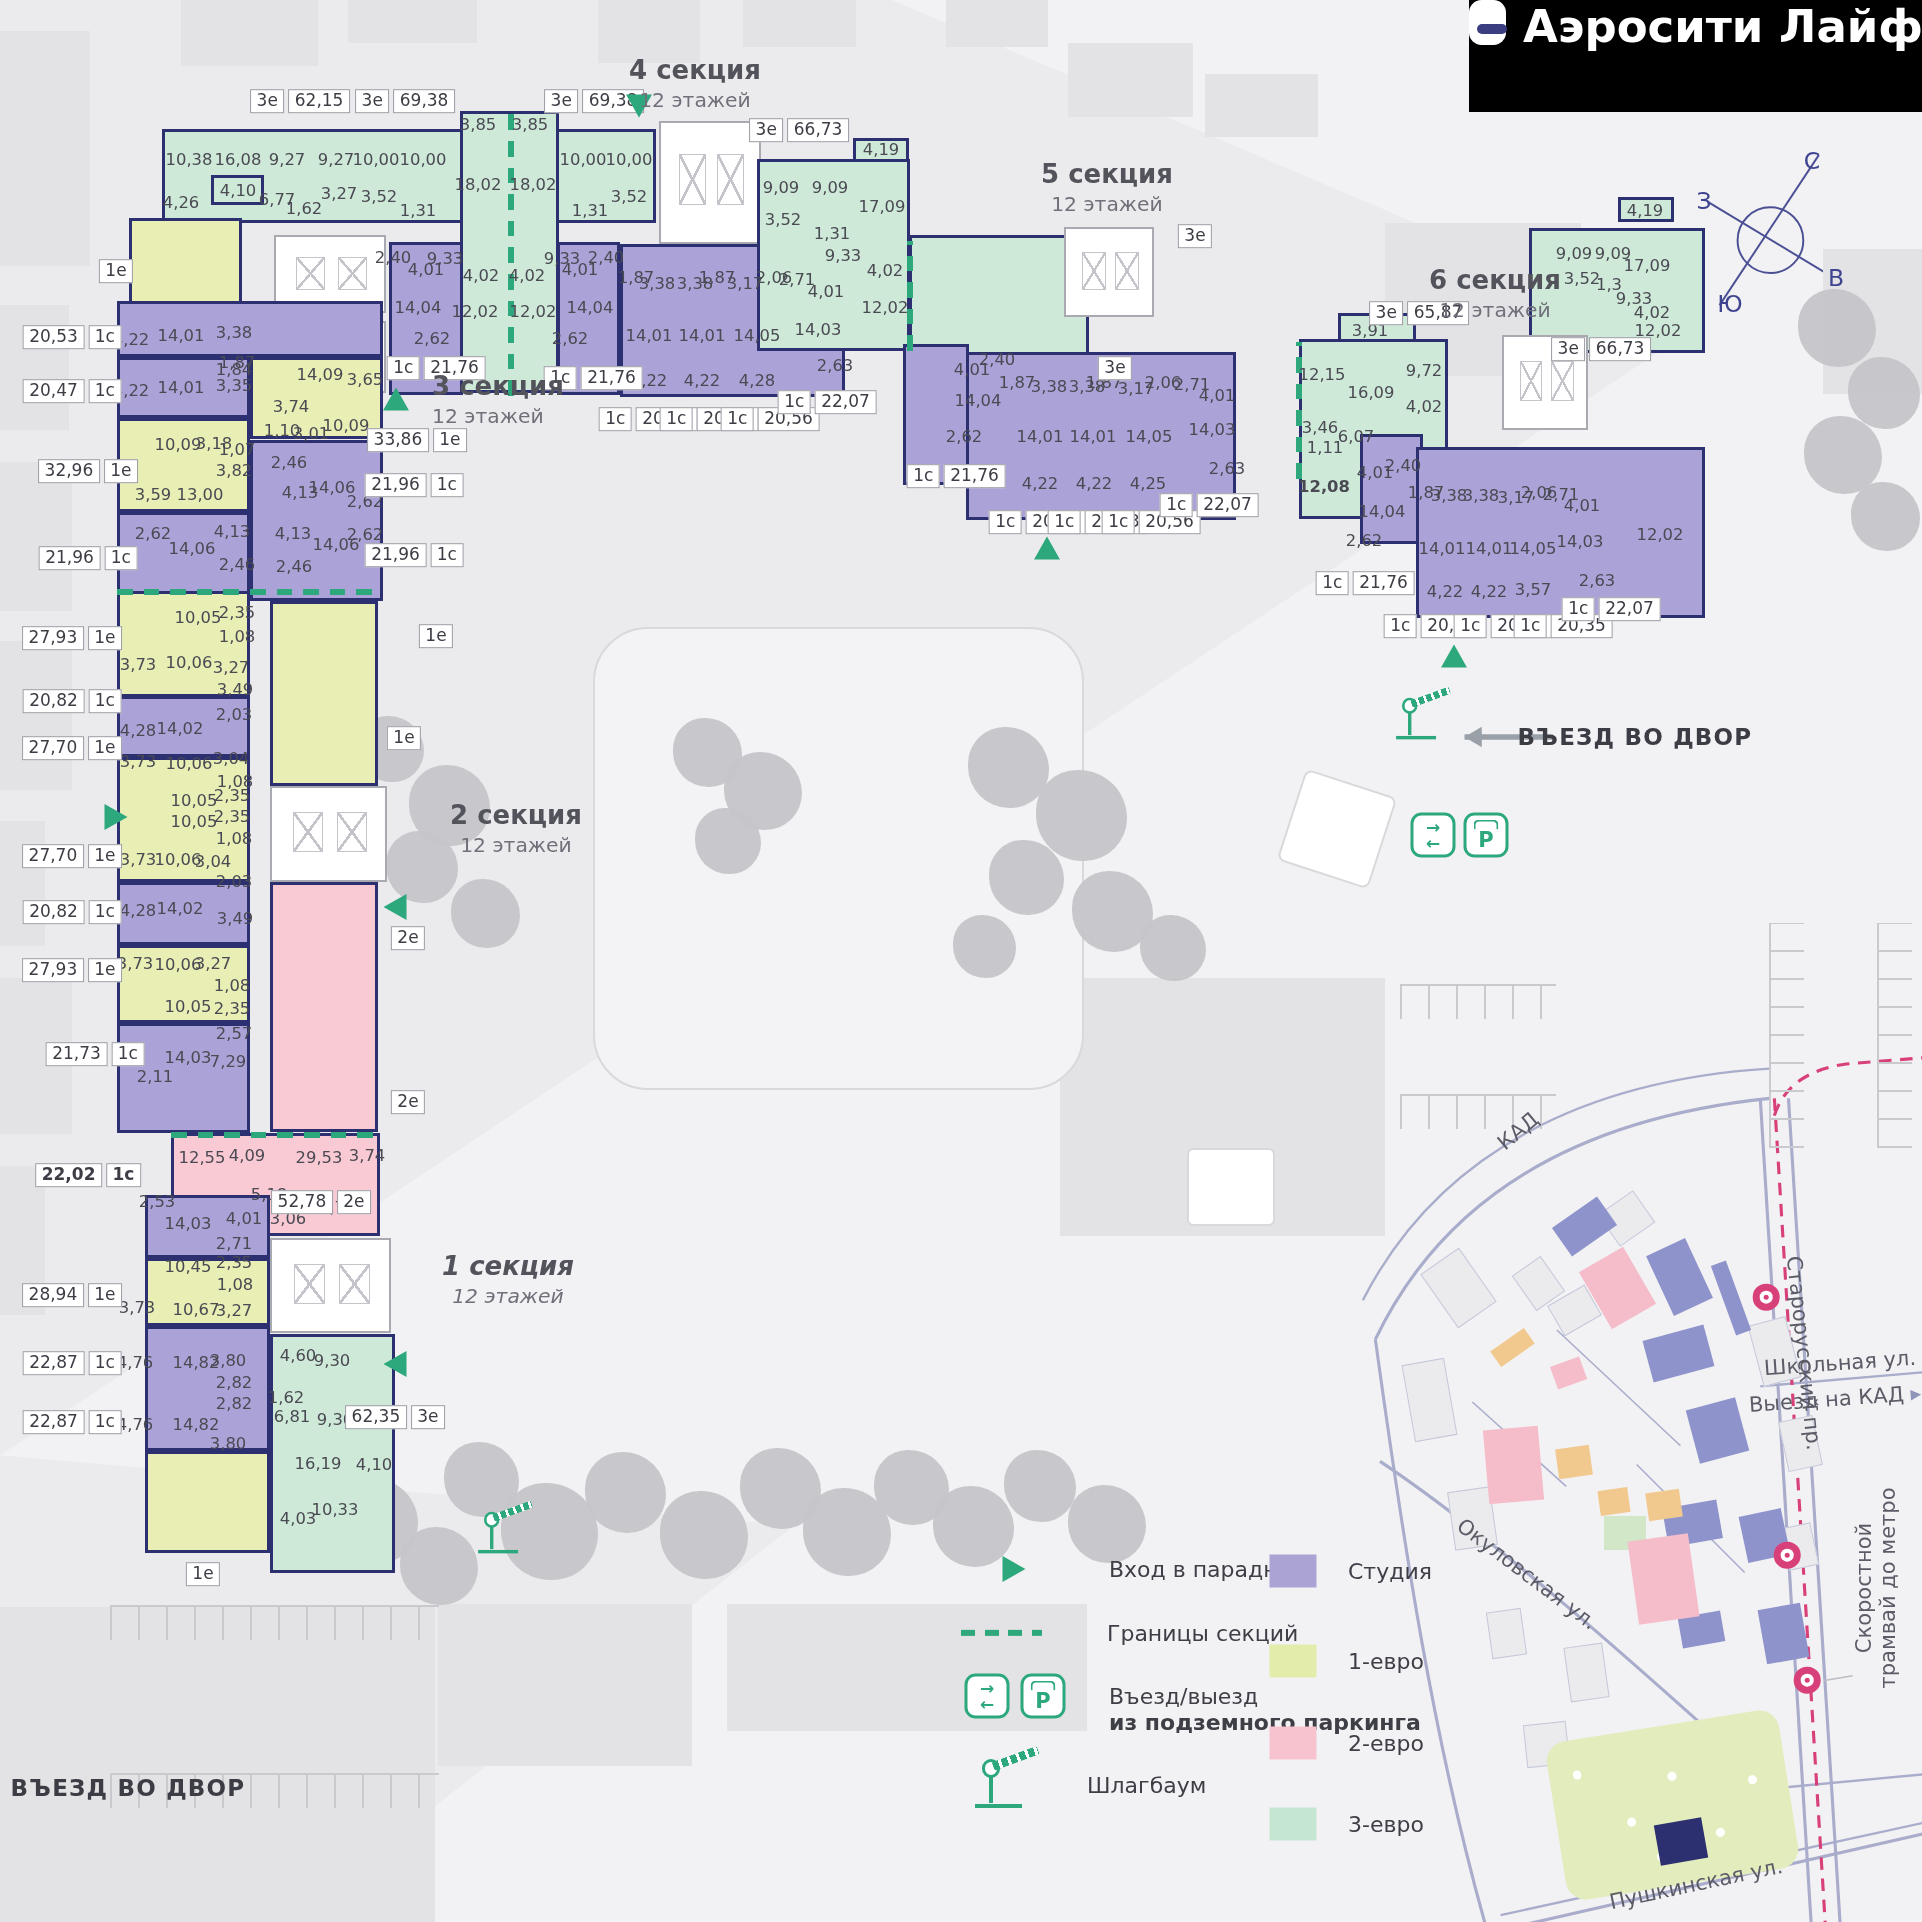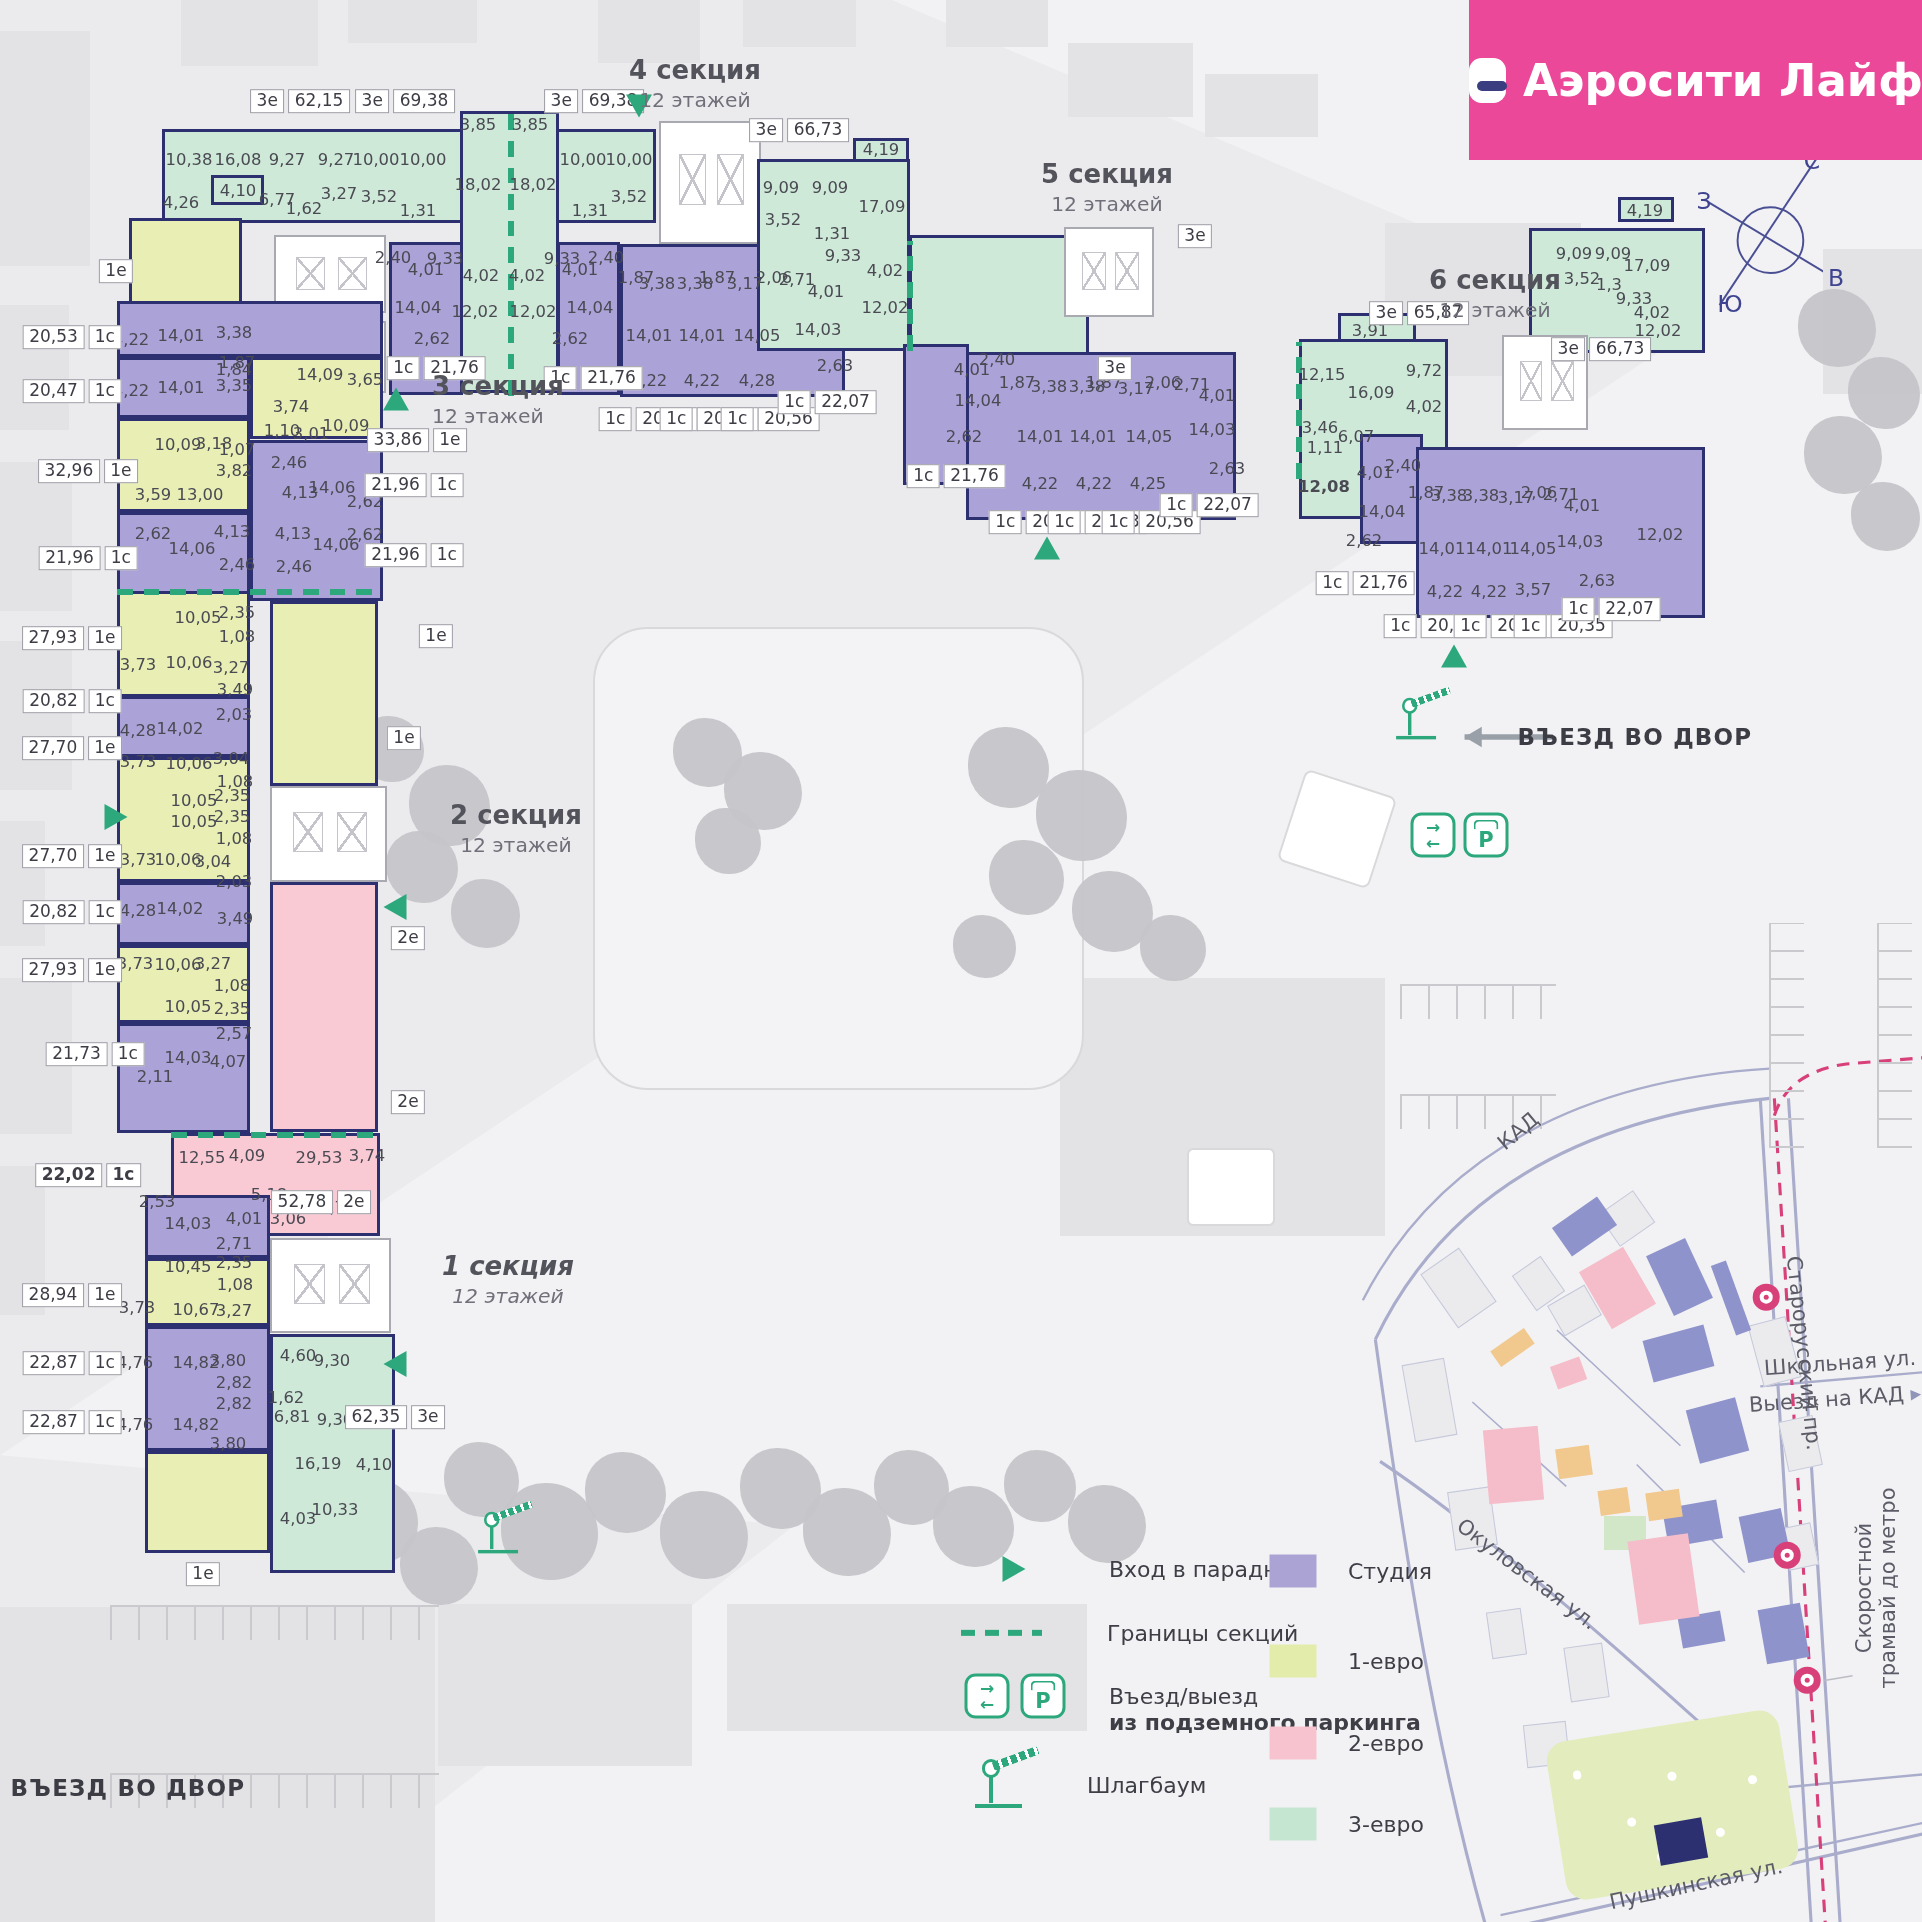--- a/index.html
+++ b/index.html
@@ -33,22 +33,22 @@
   .tri.up{border-left:13.3px solid transparent;border-right:13.3px solid transparent;border-bottom:23.5px solid #2ca87c;transform:translate(-50%,-50%);}
   .tri.down{border-left:13.3px solid transparent;border-right:13.3px solid transparent;border-top:23.5px solid #2ca87c;transform:translate(-50%,-50%);}
   .tri.left{border-top:13.3px solid transparent;border-bottom:13.3px solid transparent;border-right:23.5px solid #2ca87c;transform:translate(-50%,-50%);}
   .tri.right{border-top:13.3px solid transparent;border-bottom:13.3px solid transparent;border-left:23.5px solid #2ca87c;transform:translate(-50%,-50%);}
   .seclbl{position:absolute;z-index:6;text-align:center;transform:translate(-50%,-50%);}
   .seclbl .nm{font-size:26px;font-weight:700;color:#53535c;}
   .seclbl .fl{font-size:20.3px;color:#70707a;margin-top:3.1px;}
   .seclbl.left{text-align:left;transform:translate(0,-50%);}
   .entry{position:absolute;transform:translate(-50%,-50%);font-size:23px;font-weight:700;
         color:#3c3c45;letter-spacing:1.2px;z-index:6;white-space:nowrap;}
-  #logo{position:absolute;left:1469px;top:0;width:454px;height:160px;background:#ec4899;
-        z-index:10;display:flex;align-items:center;justify-content:center;gap:17px;}
+  #logo{position:absolute;left:1469px;top:0;width:454px;height:112px;background:#000000;
+        z-index:10;display:flex;align-items:flex-start;justify-content:center;gap:17px;}
   #logo .txt{color:#fff;font-size:45px;font-weight:700;white-space:nowrap;}
   .logo-ic{width:45px;height:45px;background:#fff;border-radius:12.5px;position:relative;}
   .logo-ic .slot{position:absolute;left:7.8px;top:23.5px;width:30px;height:10.2px;background:#3a3e80;border-radius:5.5px;}
   .cletter{position:absolute;transform:translate(-50%,-50%);font-size:23.5px;color:#3f4490;z-index:6;}
   #legend{position:absolute;left:0;top:0;z-index:8;}
   .lg-label{position:absolute;font-size:22px;color:#3e3e46;transform:translateY(-50%);white-space:nowrap;z-index:8;}
   .lg-dash{position:absolute;width:81px;height:6.3px;background:repeating-linear-gradient(90deg,#2ca87c 0 14px,transparent 14px 23.5px);transform:translateY(-50%);z-index:8;}
   .picon{position:absolute;width:45px;height:45px;border:3.1px solid #2ca87c;border-radius:11px;
         box-sizing:border-box;background:#fff;z-index:8;display:flex;flex-direction:column;
         align-items:center;justify-content:center;color:#2ca87c;transform:translate(-50%,-50%);}
@@ -441,21 +441,21 @@
     <div class="room" style="left: 138px; top: 910px;">4,28</div>
     <div class="room" style="left: 235px; top: 918px;">3,49</div>
     <div class="room" style="left: 135px; top: 963px;">3,73</div>
     <div class="room" style="left: 178px; top: 964px;">10,06</div>
     <div class="room" style="left: 213px; top: 963px;">3,27</div>
     <div class="room" style="left: 232px; top: 985px;">1,08</div>
     <div class="room" style="left: 188px; top: 1006px;">10,05</div>
     <div class="room" style="left: 232px; top: 1008px;">2,35</div>
     <div class="room" style="left: 234px; top: 1033px;">2,57</div>
     <div class="room" style="left: 188px; top: 1057px;">14,03</div>
-    <div class="room" style="left: 228px; top: 1061px;">4,07</div>
+    <div class="room" style="left: 228px; top: 1061px;">7,29</div>
     <div class="room" style="left: 155px; top: 1076px;">2,11</div>
     <div class="room" style="left: 202px; top: 1157px;">12,55</div>
     <div class="room" style="left: 247px; top: 1155px;">4,09</div>
     <div class="room" style="left: 319px; top: 1157px;">29,53</div>
     <div class="room" style="left: 367px; top: 1155px;">3,74</div>
     <div class="room" style="left: 269px; top: 1194px;">5,18</div>
     <div class="room" style="left: 332px; top: 1207px;">10,76</div>
     <div class="room" style="left: 288px; top: 1218px;">3,06</div>
     <div class="room" style="left: 188px; top: 1223px;">14,03</div>
     <div class="room" style="left: 244px; top: 1218px;">4,01</div>

